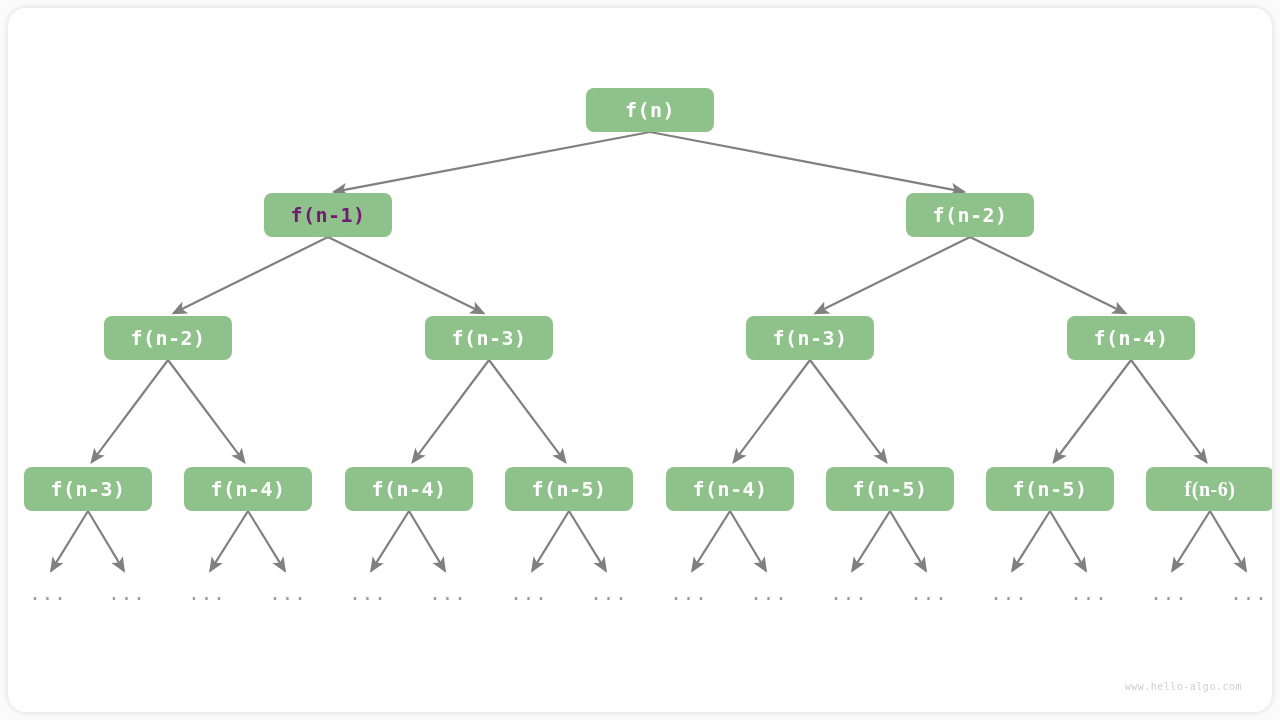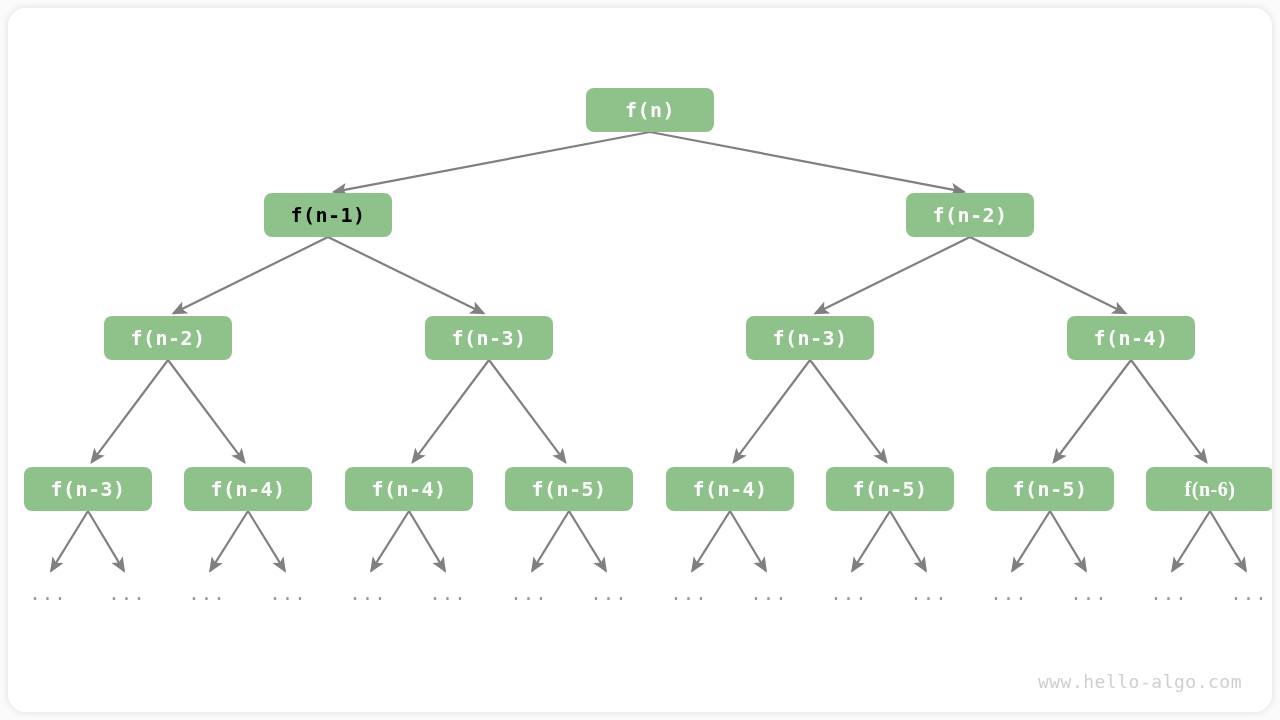--- a/index.html
+++ b/index.html
@@ -60,21 +60,21 @@
     letter-spacing: 1px;
     transform: translate(-50%, -50%);
     user-select: none;
   }
   #watermark {
     position: absolute;
     right: 30px;
     bottom: 20px;
     color: #cfcfcf;
     font-family: "DejaVu Sans Mono", "Liberation Mono", monospace;
-    font-size: 18px;
+    font-size: 10px;
     letter-spacing: 0.5px;
     text-align: center;
   }
 </style>
 </head>
 <body>
 
 <div id="stage" style="background: rgb(251, 251, 251);">
   <div id="card" style="background: rgb(255, 255, 255);">
     <svg id="svg-layer" viewBox="0 0 1280 720" xmlns="http://www.w3.org/2000/svg">
@@ -113,21 +113,21 @@
           <line x1="1042" y1="503" x2="1004.2010199864428" y2="562.925212216615" stroke="#808080" stroke-width="2.2" marker-end="url(#arrowhead)"></line>
           <line x1="1042" y1="503" x2="1077.9130254674349" y2="562.8550424457247" stroke="#808080" stroke-width="2.2" marker-end="url(#arrowhead)"></line>
           <line x1="1202" y1="503" x2="1164.2010199864428" y2="562.925212216615" stroke="#808080" stroke-width="2.2" marker-end="url(#arrowhead)"></line>
           <line x1="1202" y1="503" x2="1237.9130254674349" y2="562.8550424457247" stroke="#808080" stroke-width="2.2" marker-end="url(#arrowhead)"></line>
         </g>
     </svg>
     <div id="nodes-group">
         <div class="node" style="left: 578px; top: 80px; width: 128px; height: 44px; background: rgb(143, 193, 138); color: rgb(255, 255, 255);">
           <span>f(n)</span>
         </div>
-        <div class="node" style="left: 256px; top: 185px; width: 128px; height: 44px; background: rgb(143, 193, 138); color: #000000;">
+        <div class="node" style="left: 256px; top: 185px; width: 128px; height: 44px; background: rgb(143, 193, 138); color: #701a75;">
           <span>f(n-1)</span>
         </div>
         <div class="node" style="left: 898px; top: 185px; width: 128px; height: 44px; background: rgb(143, 193, 138); color: rgb(255, 255, 255);">
           <span>f(n-2)</span>
         </div>
         <div class="node" style="left: 96px; top: 308px; width: 128px; height: 44px; background: rgb(143, 193, 138); color: rgb(255, 255, 255);">
           <span>f(n-2)</span>
         </div>
         <div class="node" style="left: 417px; top: 308px; width: 128px; height: 44px; background: rgb(143, 193, 138); color: rgb(255, 255, 255);">
           <span>f(n-3)</span>

